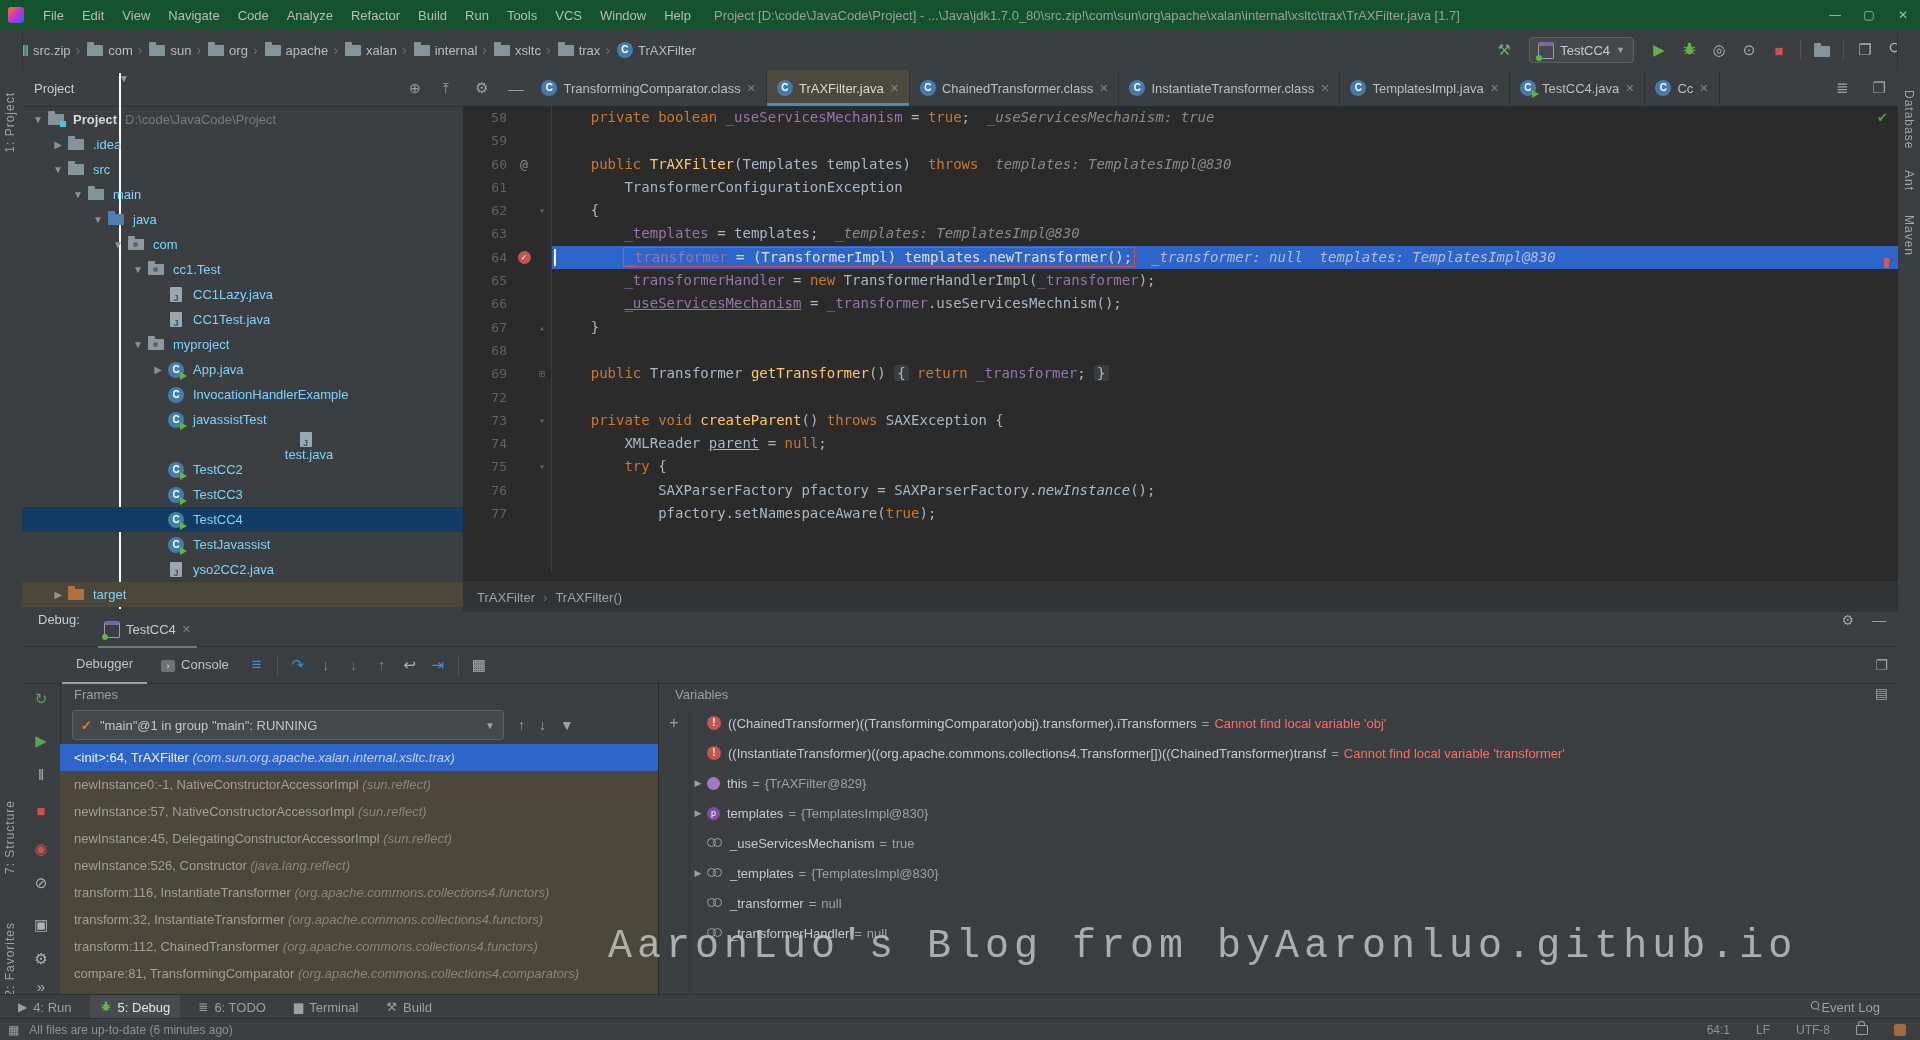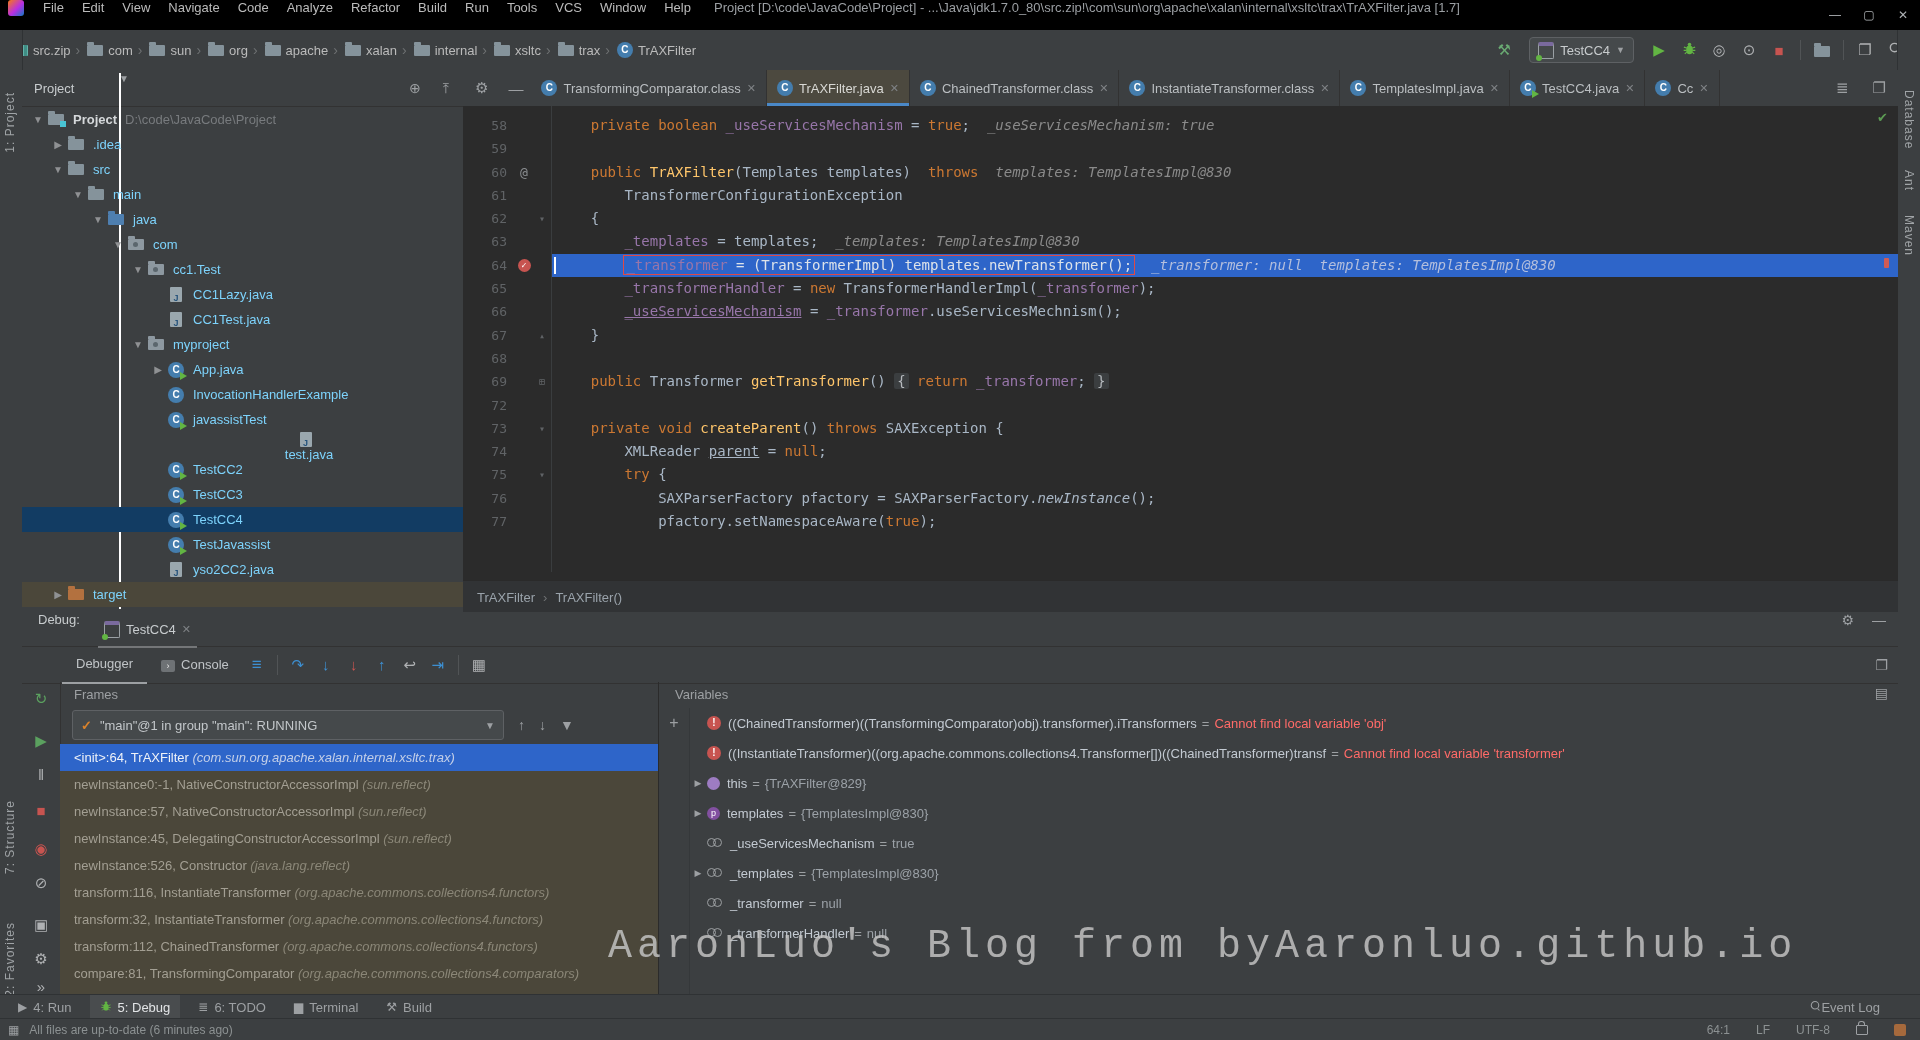--- a/index.html
+++ b/index.html
@@ -1,19 +1,19 @@
 <!DOCTYPE html>
 <html><head>
 <meta charset="utf-8">
 <style>
   html,body{margin:0;padding:0;background:#222;}
   #app{position:relative;width:1920px;height:1040px;background:#2b2b2b;overflow:hidden;
        font-family:"Liberation Sans",sans-serif;font-size:13px;color:#bbbbbb;-webkit-font-smoothing:antialiased;}
   
-  .titlebar{position:absolute;left:0;top:0;width:1920px;height:30px;background:#000000;border-bottom:2px solid #3b82f6;display:flex;}
+  .titlebar{position:absolute;left:0;top:0;width:1920px;height:30px;background:#14532d;border-bottom:2px solid #3b82f6;display:flex;align-items:center;}
   .applogo{width:16px;height:16px;border-radius:3px;margin:0 10px 0 8px;background:linear-gradient(135deg,#f97a12,#b92ee4 55%,#0d7bc4);}
   .menu{padding:0 9px;color:#bbbbbb;cursor:default;}
   .wtitle{margin-left:14px;color:#9b9fa3;white-space:nowrap;overflow:hidden;}
   .wctrl{margin-left:auto;display:flex;}
   .wbtn{width:34px;height:30px;text-align:center;line-height:30px;color:#aeb2b5;font-size:12px;}
   
   .navbar{position:absolute;left:0;top:30px;width:1920px;height:40px;background:#3c3f41;border-bottom:1px solid #2f3234;display:flex;align-items:center;}
   .crumb{display:flex;align-items:center;margin-left:4px;}
   .crumb .lbl{margin:0 2px 0 5px;color:#bbbbbb;}
   .crumb-sep{color:#6e7173;margin:0 3px;font-size:14px;}
@@ -59,21 +59,21 @@
   .tabsbar{position:absolute;left:463px;top:70px;width:1435px;height:36px;background:#3c3f41;display:flex;align-items:stretch;}
   .tabgear{display:flex;align-items:center;color:#9da0a3;font-size:15px;padding:0 12px;}
   .etab{display:flex;align-items:center;padding:0 10px;border-right:1px solid #323232;color:#bbbfc2;cursor:default;position:relative;}
   .etab .tl{margin:0 6px;}
   .etab .x{color:#7f8285;font-size:11px;}
   .etab.active{background:#4c493f;color:#d8d8d4;}
   .etab.active::after{content:"";position:absolute;left:0;right:0;bottom:0;height:3px;background:#4a88c7;}
   .tabsright{margin-left:auto;display:flex;align-items:center;}
   
   .editor{position:absolute;left:463px;top:106px;width:1435px;height:506px;background:#2b2b2b;}
-  .codearea{position:absolute;left:0;top:8px;right:0;height:466px;overflow:hidden;font-family:"DejaVu Sans Mono",monospace;font-size:14px;}
+  .codearea{position:absolute;left:0;top:0;right:0;height:466px;overflow:hidden;font-family:"DejaVu Sans Mono",monospace;font-size:14px;}
   .gutline{position:absolute;left:88px;top:0;bottom:40px;width:1px;background:#3a3d3f;}
   .crow{position:relative;height:23.3px;line-height:23.3px;white-space:pre;}
   .crow .ln{position:absolute;left:0;width:44px;text-align:right;color:#606366;font-size:13px;}
   .crow .gi{position:absolute;left:52px;width:18px;text-align:center;}
   .crow .fm{position:absolute;left:71px;width:16px;text-align:center;color:#606366;font-size:10px;}
   .crow .ctext{position:absolute;left:94px;top:0;}
   .curbg{position:absolute;left:88px;right:0;top:0;bottom:0;background:#2e65c9;}
   .caret{position:absolute;left:91px;top:3px;bottom:3px;width:2px;background:#ffffff;}
   .bp{display:inline-block;width:13px;height:13px;border-radius:50%;background:#c75450;color:#fff;font-size:9px;line-height:13px;text-align:center;vertical-align:middle;}
   .at{color:#8a8d90;font-size:13px;}

